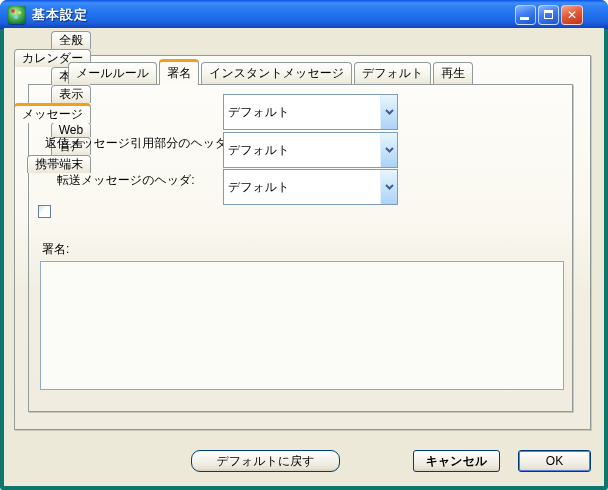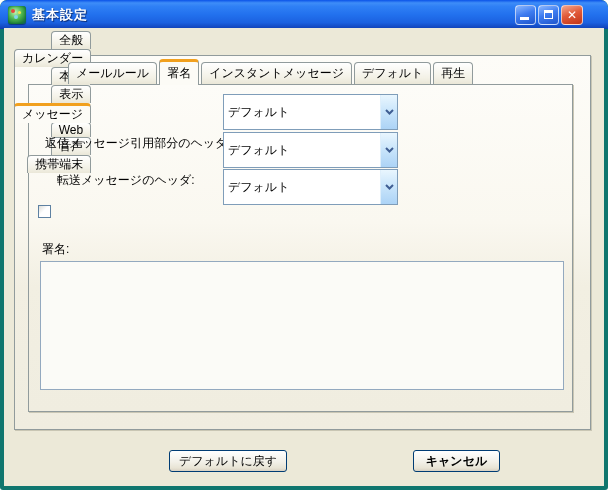--- a/index.html
+++ b/index.html
@@ -162,15 +162,16 @@
           <polyline points="1,1 4.5,4.5 8,1" fill="none" stroke="#3F5E93" stroke-width="2"></polyline>
         </svg>
     </span>
   </div>
 
   <div class="checkbox"></div>
 
   <span class="field-label" style="left:42px;top:241px;">署名:</span>
   <textarea class="signature-area" style=""></textarea>
 
-  <button class="btn" style="left:169px;width:118px;">デフォルトに戻す</button>
+  <button class="btn" style="left:191px;width:149px;border-radius:9px;">デフォルトに戻す</button>
   <button class="btn" style="left:413px;width:87px;font-weight:bold;">キャンセル</button>
+  <button class="btn btn-default" style="left:518px;width:73px;">OK</button>
 </div>
 
 </body></html>

